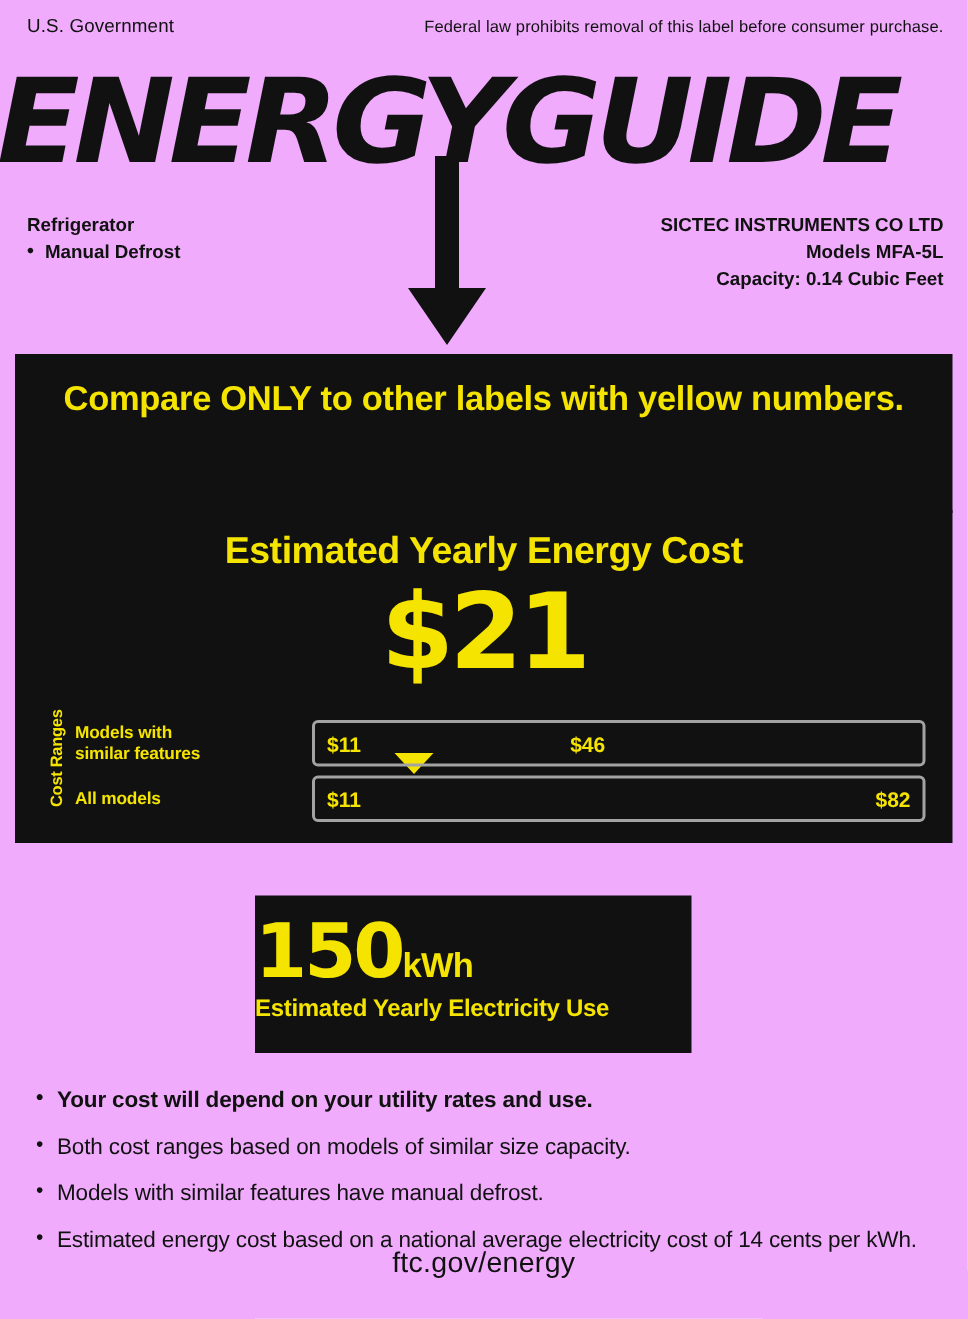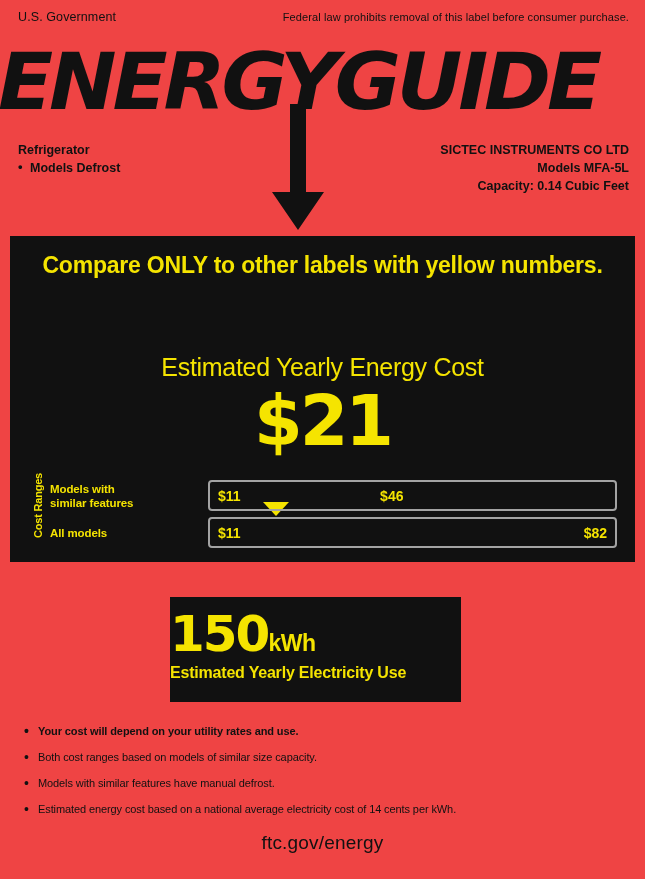--- a/index.html
+++ b/index.html
@@ -10,21 +10,21 @@
     width: 645px;
     height: 879px;
     background: #ffffff;
     font-family: "Liberation Sans", sans-serif;
     -webkit-font-smoothing: antialiased;
   }
   .label {
     position: relative;
     width: 645px;
     height: 879px;
-    background: #ef4444;
+    background: #f0abfc;
     box-sizing: border-box;
     overflow: hidden;
   }
 
   
   .top-row {
     position: absolute;
     top: 10px;
     left: 18px;
     right: 16px;
@@ -141,21 +141,21 @@
     left: 10px;
     top: 340px;
     width: 625px;
     height: 222px;
     background: #111;
     box-sizing: border-box;
   }
   .cost-title {
     color: #f5e400;
     font-size: 25px;
-    font-weight: 400;
+    font-weight: 700;
     text-align: center;
     margin-top: 13px;
     letter-spacing: -.3px;
   }
   .cost-amount {
     color: #f5e400;
     font-family: "DejaVu Sans", sans-serif;
     font-size: 70px;
     font-weight: 700;
     text-align: center;
@@ -271,21 +271,21 @@
   
   .notes {
     position: absolute;
     left: 22px;
     top: 725px;
     right: 20px;
   }
   .note {
     position: relative;
     padding-left: 16px;
-    font-size: 11px;
+    font-size: 15px;
     color: #111;
     margin-bottom: 14px;
     letter-spacing: -.1px;
   }
   .note.bold { font-weight: 700; }
   .note::before {
     content: "\2022";
     position: absolute;
     left: 2px;
     top: -2px;
@@ -315,21 +315,21 @@
 
   <div class="wordmark-wrap">
     <div class="wordmark" style="transform: translateX(-50%) scaleX(1.03507);">ENERGYGUIDE</div>
     <svg class="arrow" viewBox="0 0 60 140" aria-hidden="true">
       <path d="M22 8 L38 8 L38 96 L56 96 L30 134 L4 96 L22 96 Z" fill="#111111"></path>
     </svg>
   </div>
 
   <div class="prod-left">
     <div>Refrigerator</div>
-    <div class="sub">Models Defrost</div>
+    <div class="sub">Manual Defrost</div>
   </div>
 
   <div class="prod-right">
     <div>SICTEC INSTRUMENTS CO LTD</div>
     <div>Models MFA-5L</div>
     <div>Capacity: 0.14 Cubic Feet</div>
   </div>
 
   <div class="compare">
     <div class="line1">Compare ONLY to other labels with yellow numbers.</div>

